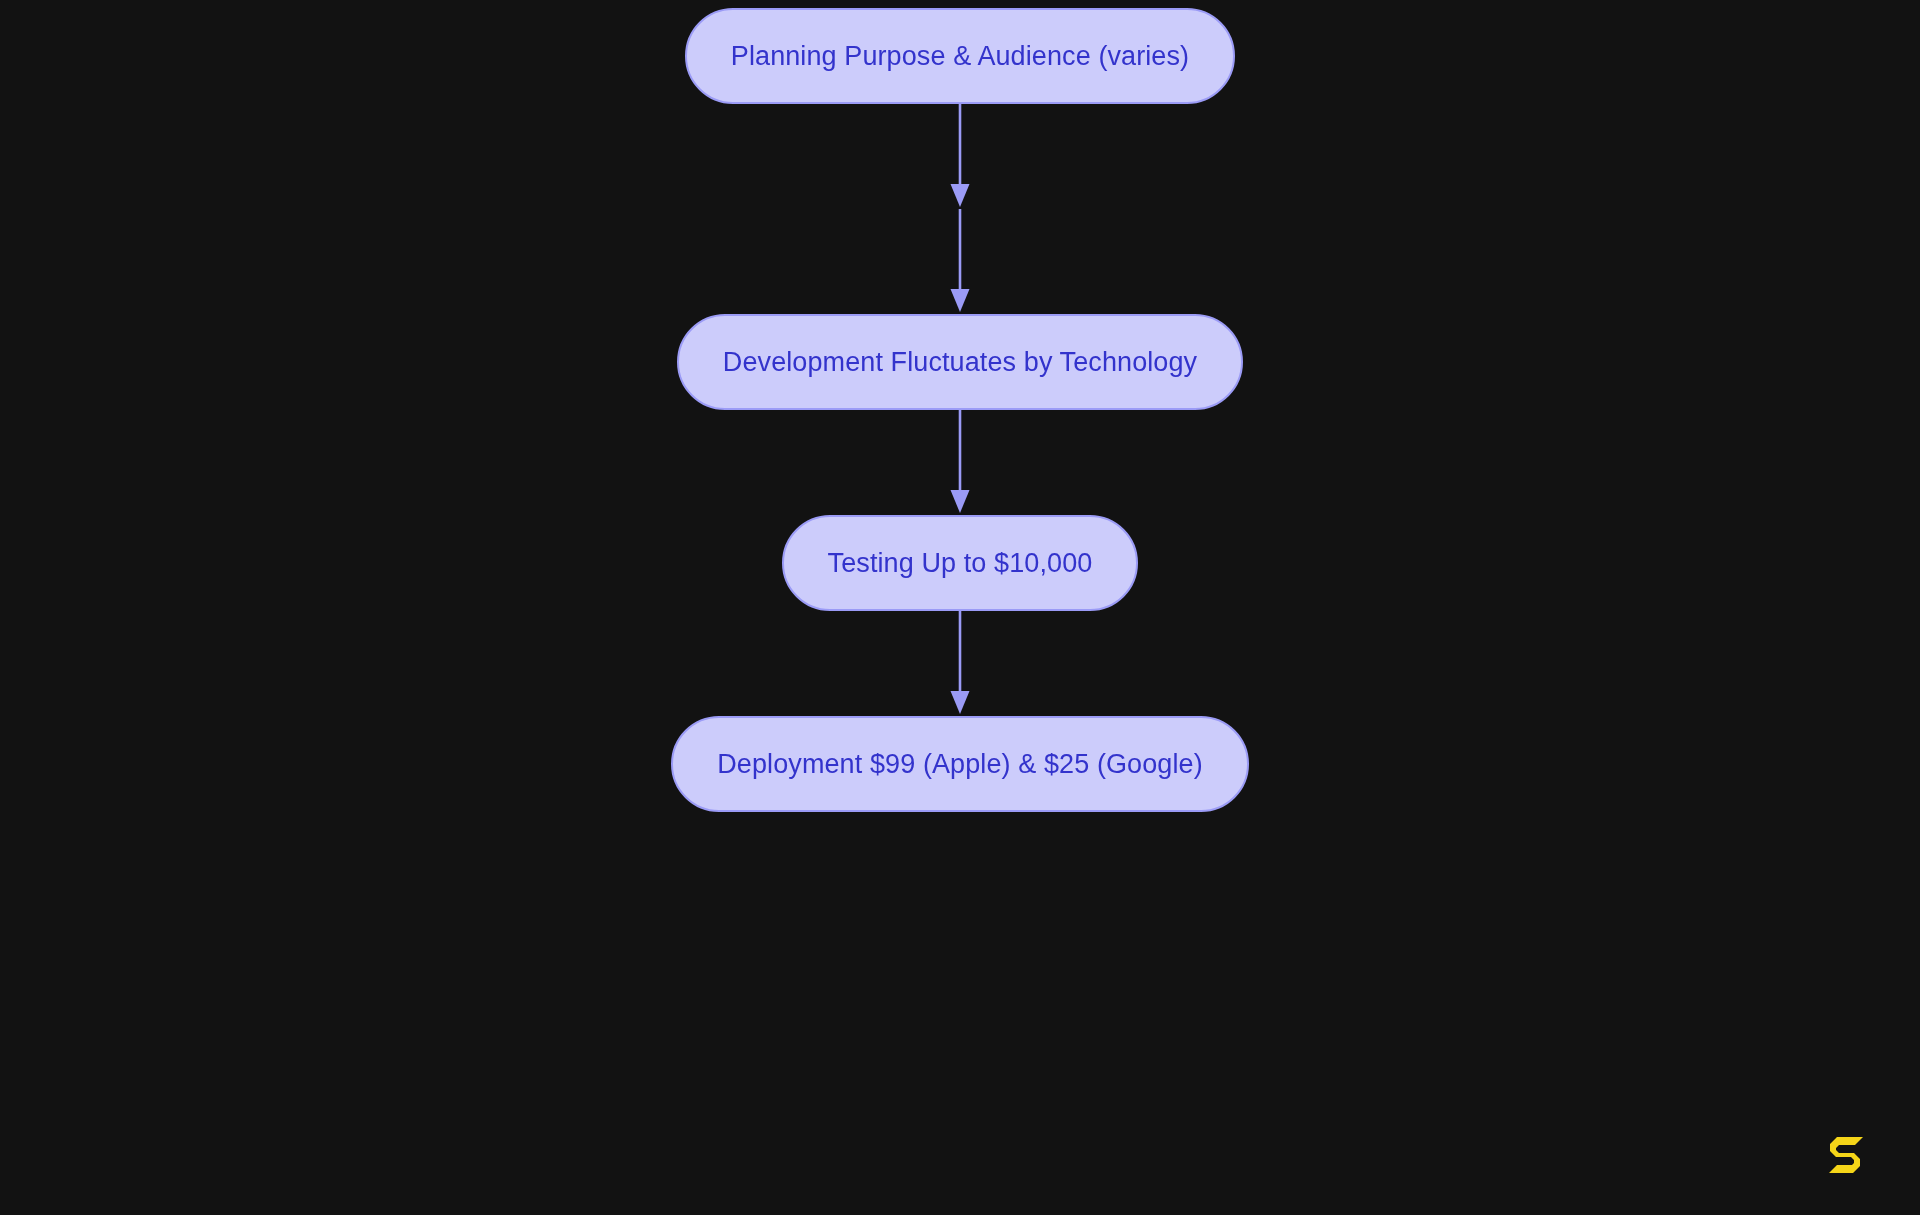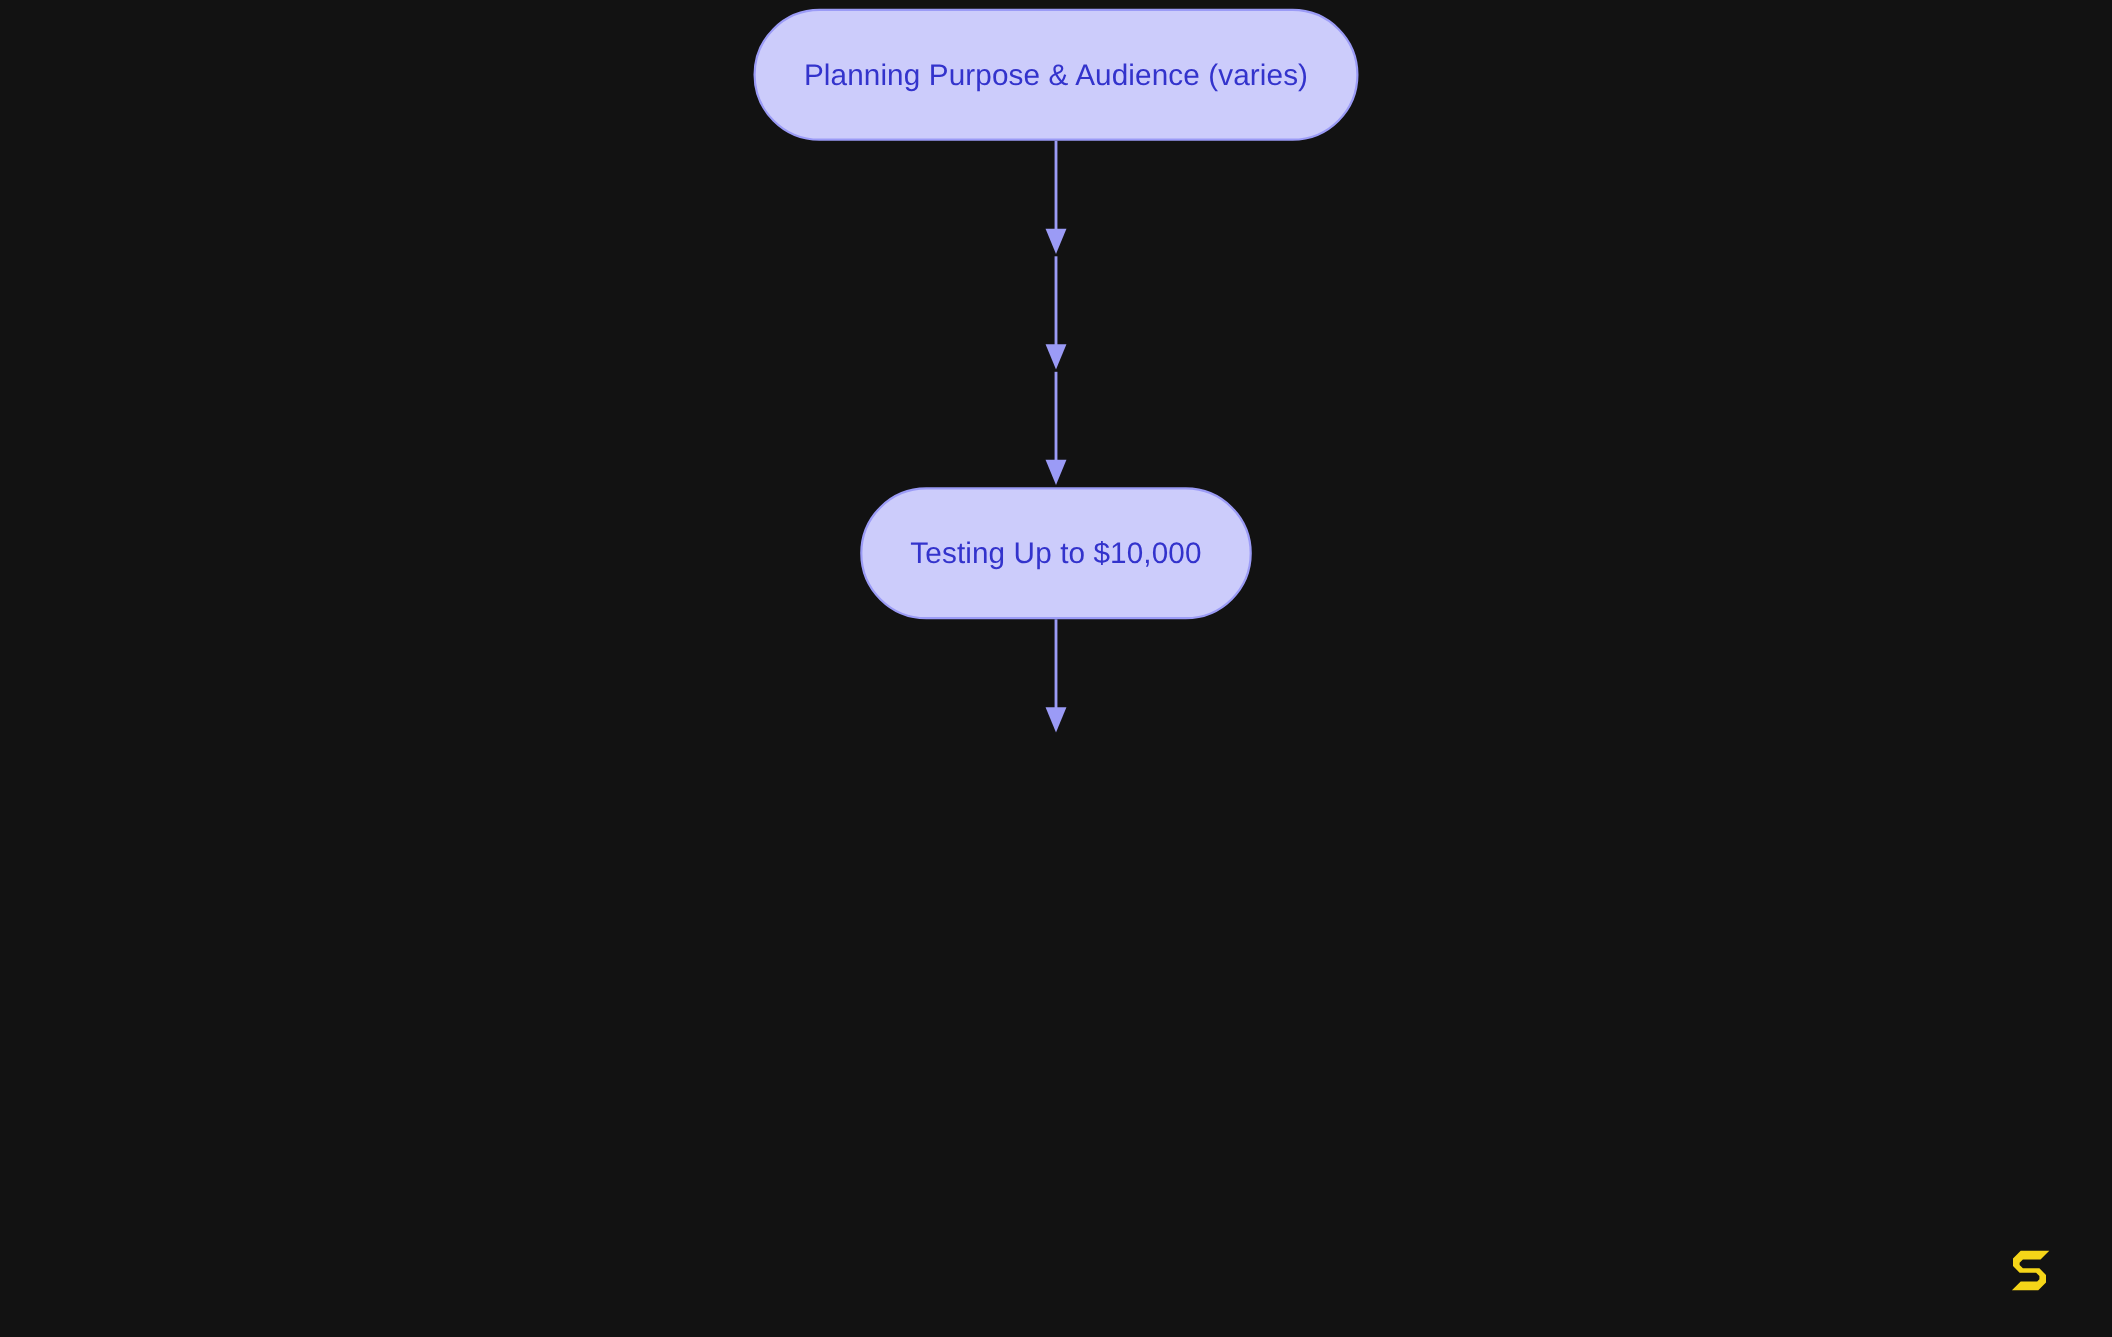--- a/index.html
+++ b/index.html
@@ -28,21 +28,21 @@
   
   .node {
     position: relative;
     box-sizing: border-box;
     display: flex;
     align-items: center;
     justify-content: center;
     background: #ccccfb;
     border: 2px solid #9b9bf6;
     border-radius: 62px;
-    height: 120px;
+    height: 96px;
     padding: 0 44px;
     z-index: 2;
   }
   .node-label {
     color: #3333cc;
     font-size: 27px;
     font-weight: 400;
     letter-spacing: 0.1px;
     white-space: nowrap;
     line-height: 1;
@@ -89,39 +89,45 @@
   </div>
 
 
   <div class="connector">
     <svg width="30" height="105" viewBox="0 0 30 105" aria-hidden="true">
       <line x1="15" y1="0" x2="15" y2="86" stroke="#9b9bf6" stroke-width="2.6"></line>
       <polygon points="15,103 5.5,80 24.5,80" fill="#9b9bf6"></polygon>
     </svg>
   </div>
 
+  <div class="node">
+    <span class="node-label">Development Fluctuates by Technology</span>
+  </div>
 
   <div class="connector">
     <svg width="30" height="105" viewBox="0 0 30 105" aria-hidden="true">
       <line x1="15" y1="0" x2="15" y2="86" stroke="#9b9bf6" stroke-width="2.6"></line>
       <polygon points="15,103 5.5,80 24.5,80" fill="#9b9bf6"></polygon>
     </svg>
   </div>
 
   <div class="node">
     <span class="node-label">Testing Up to $10,000</span>
   </div>
 
   <div class="connector">
     <svg width="30" height="105" viewBox="0 0 30 105" aria-hidden="true">
       <line x1="15" y1="0" x2="15" y2="86" stroke="#9b9bf6" stroke-width="2.6"></line>
       <polygon points="15,103 5.5,80 24.5,80" fill="#9b9bf6"></polygon>
     </svg>
   </div>
 
+  <div class="node">
+    <span class="node-label">Deployment $99 (Apple) &amp; $25 (Google)</span>
+  </div>
 
 </div>
 
 <div class="brand-logo">
   <svg width="46" height="46" viewBox="0 0 46 46" aria-hidden="true">
     <path d="M41 8 L33 16 L17 16 L14 19 L14 21 L17 24 L32 24
              L38 30 L38 37 L31 44 L7 44 L15 36 L30 36 L32 34
              L32 31 L29 28 L14 28 L8 22 L8 15 L15 8 Z" fill="#f5d518"></path>
   </svg>
 </div>

